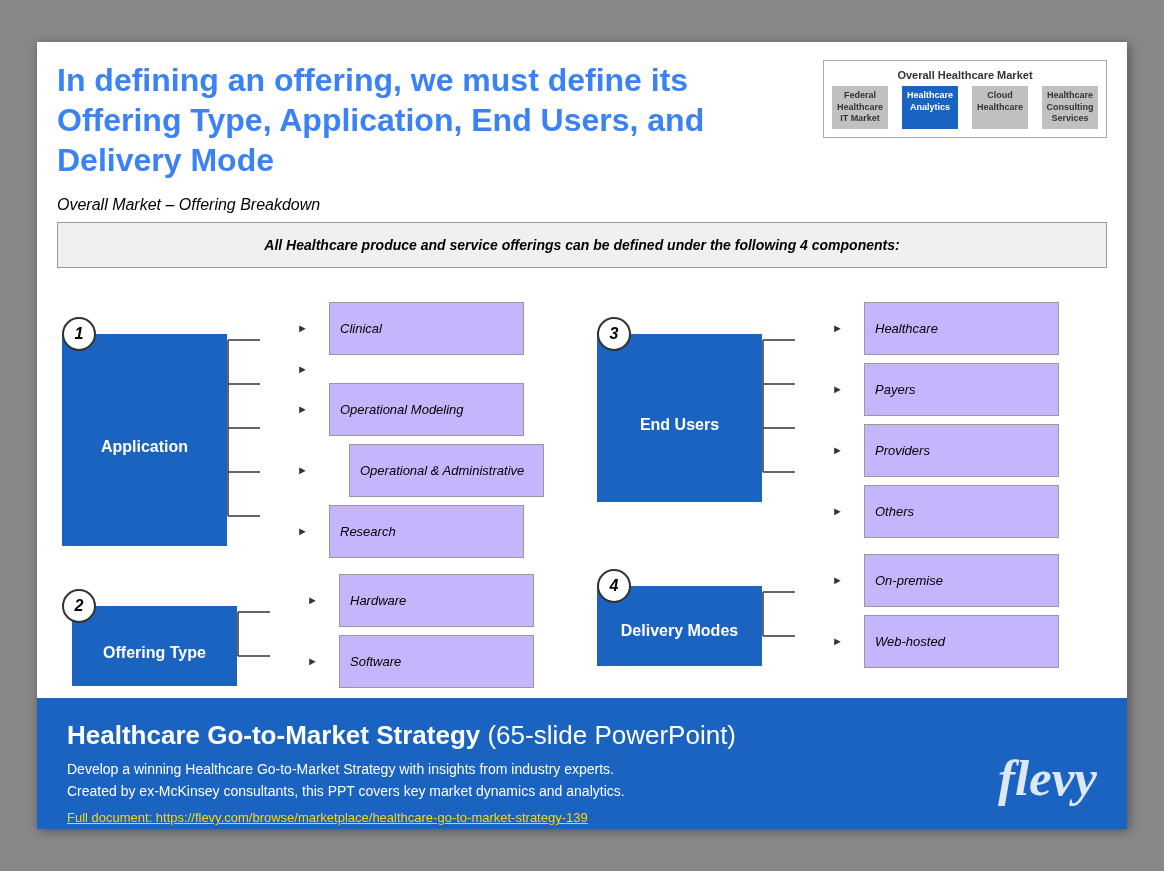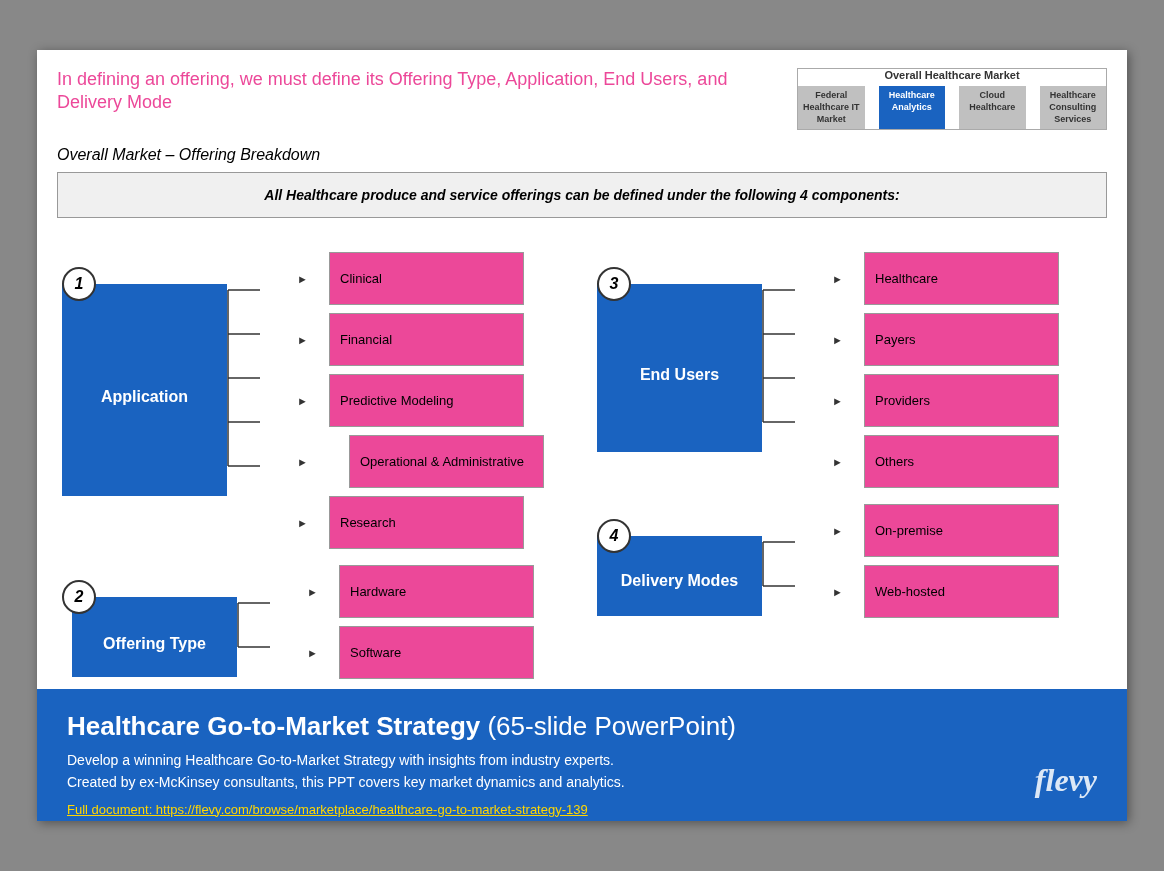--- a/index.html
+++ b/index.html
@@ -19,29 +19,29 @@
 
     
     .slide-header {
       display: flex;
       align-items: flex-start;
       padding: 18px 20px 10px 20px;
       gap: 20px;
     }
     .slide-title {
       flex: 1;
-      font-size: 18px;
-      font-weight: normal;
-      color: #ec4899;
+      font-size: 32px;
+      font-weight: bold;
+      color: #3b82f6;
       line-height: 1.25;
     }
     .market-box {
-      width: 310px;
+      width: 284px;
       border: 1px solid #aaa;
-      padding: 0;
+      padding: 8px;
       flex-shrink: 0;
     }
     .market-box-title {
       text-align: center;
       font-size: 11px;
       font-weight: bold;
       color: #333;
       margin-bottom: 5px;
     }
     .market-box-cells {
@@ -120,25 +120,26 @@
       align-items: center;
       justify-content: center;
       text-align: center;
       flex-shrink: 0;
       padding: 6px;
       position: relative;
     }
 
     .item-box {
       border: 1.5px solid #999;
-      background: #ec4899;
+      background: #c4b5fd;
       padding: 18px 10px;
       font-size: 13px;
       min-width: 200px;
       white-space: nowrap;
+      font-style: italic;
     }
 
     
     .bottom-section {
       background: #1a63c0;
       padding: 22px 30px 4px 30px;
     }
     .bottom-title {
       font-size: 26px;
       font-weight: bold;
@@ -157,21 +158,21 @@
     .bottom-link {
       font-size: 13px;
       color: #ffd700;
       margin-top: 8px;
       display: block;
     }
     .flevy-logo {
       position: absolute;
       right: 30px;
       bottom: 22px;
-      font-size: 32px;
+      font-size: 51px;
       font-style: italic;
       font-weight: bold;
       color: rgba(255,255,255,0.85);
       font-family: Georgia, serif;
     }
     .bottom-wrapper {
       position: relative;
     }
     .component-items {
       display: flex;
@@ -248,25 +249,24 @@
               <line x1="1" y1="170" x2="33" y2="170" stroke="#333" stroke-width="1.5"></line>
               <line x1="1" y1="214" x2="33" y2="214" stroke="#333" stroke-width="1.5"></line>
             </svg>
             <div class="component-items" style="margin-left: 35px; margin-top: 0px;">
               <div class="component-item">
                 <div style="width: 28px; display: flex; align-items: center; font-size: 11px; color: rgb(51, 51, 51); flex-shrink: 0;">►</div>
                 <div class="item-box" style="min-width: 195px;">Clinical</div>
               </div>
               <div class="component-item">
                 <div style="width: 28px; display: flex; align-items: center; font-size: 11px; color: rgb(51, 51, 51); flex-shrink: 0;">►</div>
-                <div class="item-box" style="min-width: 195px;">Financial</div>
-              </div>
-              <div class="component-item">
-                <div style="width: 28px; display: flex; align-items: center; font-size: 11px; color: rgb(51, 51, 51); flex-shrink: 0;">►</div>
-                <div class="item-box" style="min-width: 195px;">Predictive Modeling</div>
+              </div>
+              <div class="component-item">
+                <div style="width: 28px; display: flex; align-items: center; font-size: 11px; color: rgb(51, 51, 51); flex-shrink: 0;">►</div>
+                <div class="item-box" style="min-width: 195px;">Operational Modeling</div>
               </div>
               <div class="component-item">
                 <div style="width: 28px; display: flex; align-items: center; font-size: 11px; color: rgb(51, 51, 51); flex-shrink: 0;">►</div>
                 <div class="item-box" style="min-width: 195px; margin-left: 20px;">Operational &amp; Administrative</div>
               </div>
               <div class="component-item">
                 <div style="width: 28px; display: flex; align-items: center; font-size: 11px; color: rgb(51, 51, 51); flex-shrink: 0;">►</div>
                 <div class="item-box" style="min-width: 195px;">Research</div>
               </div>
             </div>

